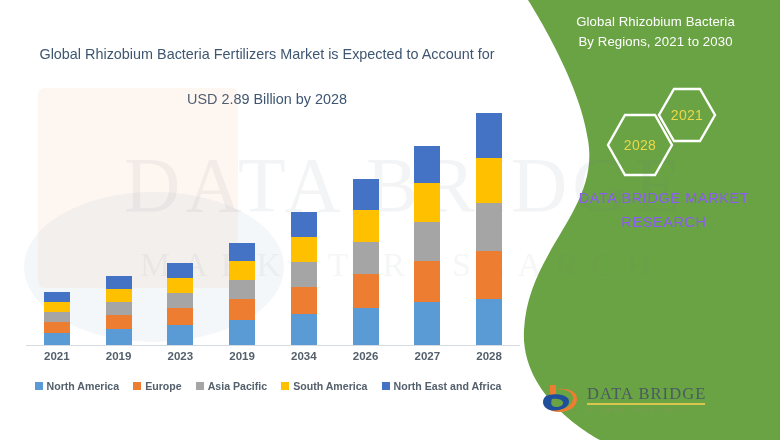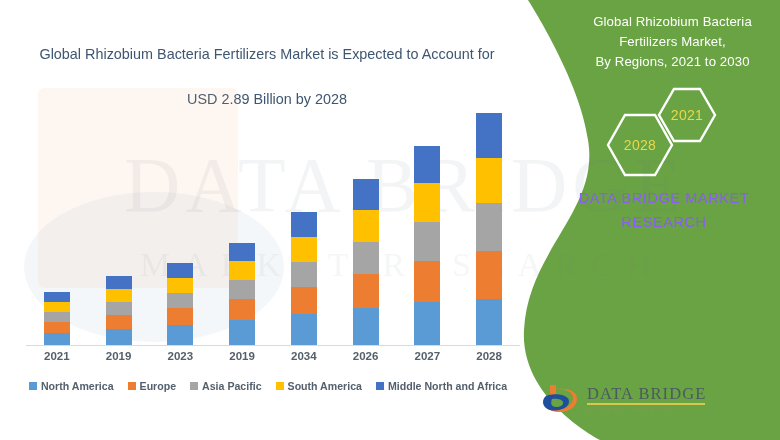--- a/index.html
+++ b/index.html
@@ -31,21 +31,21 @@
   }
 
   .green-panel-content {
     position: absolute;
     top: 0;
     left: 548px;
     width: 232px;
     height: 360px;
     display: flex;
     flex-direction: column;
-    align-items: flex-end;
+    align-items: flex-start;
   }
 
   .panel-heading {
     margin-top: 12px;
     width: 215px;
     text-align: center;
     color: #ffffff;
     font-size: 13.2px;
     line-height: 20px;
     letter-spacing: 0.1px;
@@ -373,28 +373,27 @@
       <div class="legend-item">
         <span class="legend-swatch" style="background: rgb(165, 165, 165);"></span>
         <span>Asia Pacific</span>
       </div>
       <div class="legend-item">
         <span class="legend-swatch" style="background: rgb(255, 192, 0);"></span>
         <span>South America</span>
       </div>
       <div class="legend-item">
         <span class="legend-swatch" style="background: rgb(68, 114, 196);"></span>
-        <span>Middle North and Africa</span>
+        <span>North East and Africa</span>
       </div>
     </div>
 
   <div class="green-panel-content">
     <div class="panel-heading">
       <div>Global Rhizobium Bacteria</div>
-      <div>Fertilizers Market,</div>
       <div>By Regions, 2021 to 2030</div>
     </div>
   </div>
 
   <div class="hex-group">
     <div class="hex hex-2028">
       <svg viewBox="0 0 70 66" width="70" height="66">
         <polygon points="20,3 50,3 67,33 50,63 20,63 3,33" fill="none" stroke="#ffffff" stroke-width="2.4"></polygon>
       </svg>
       <span>2028</span>

